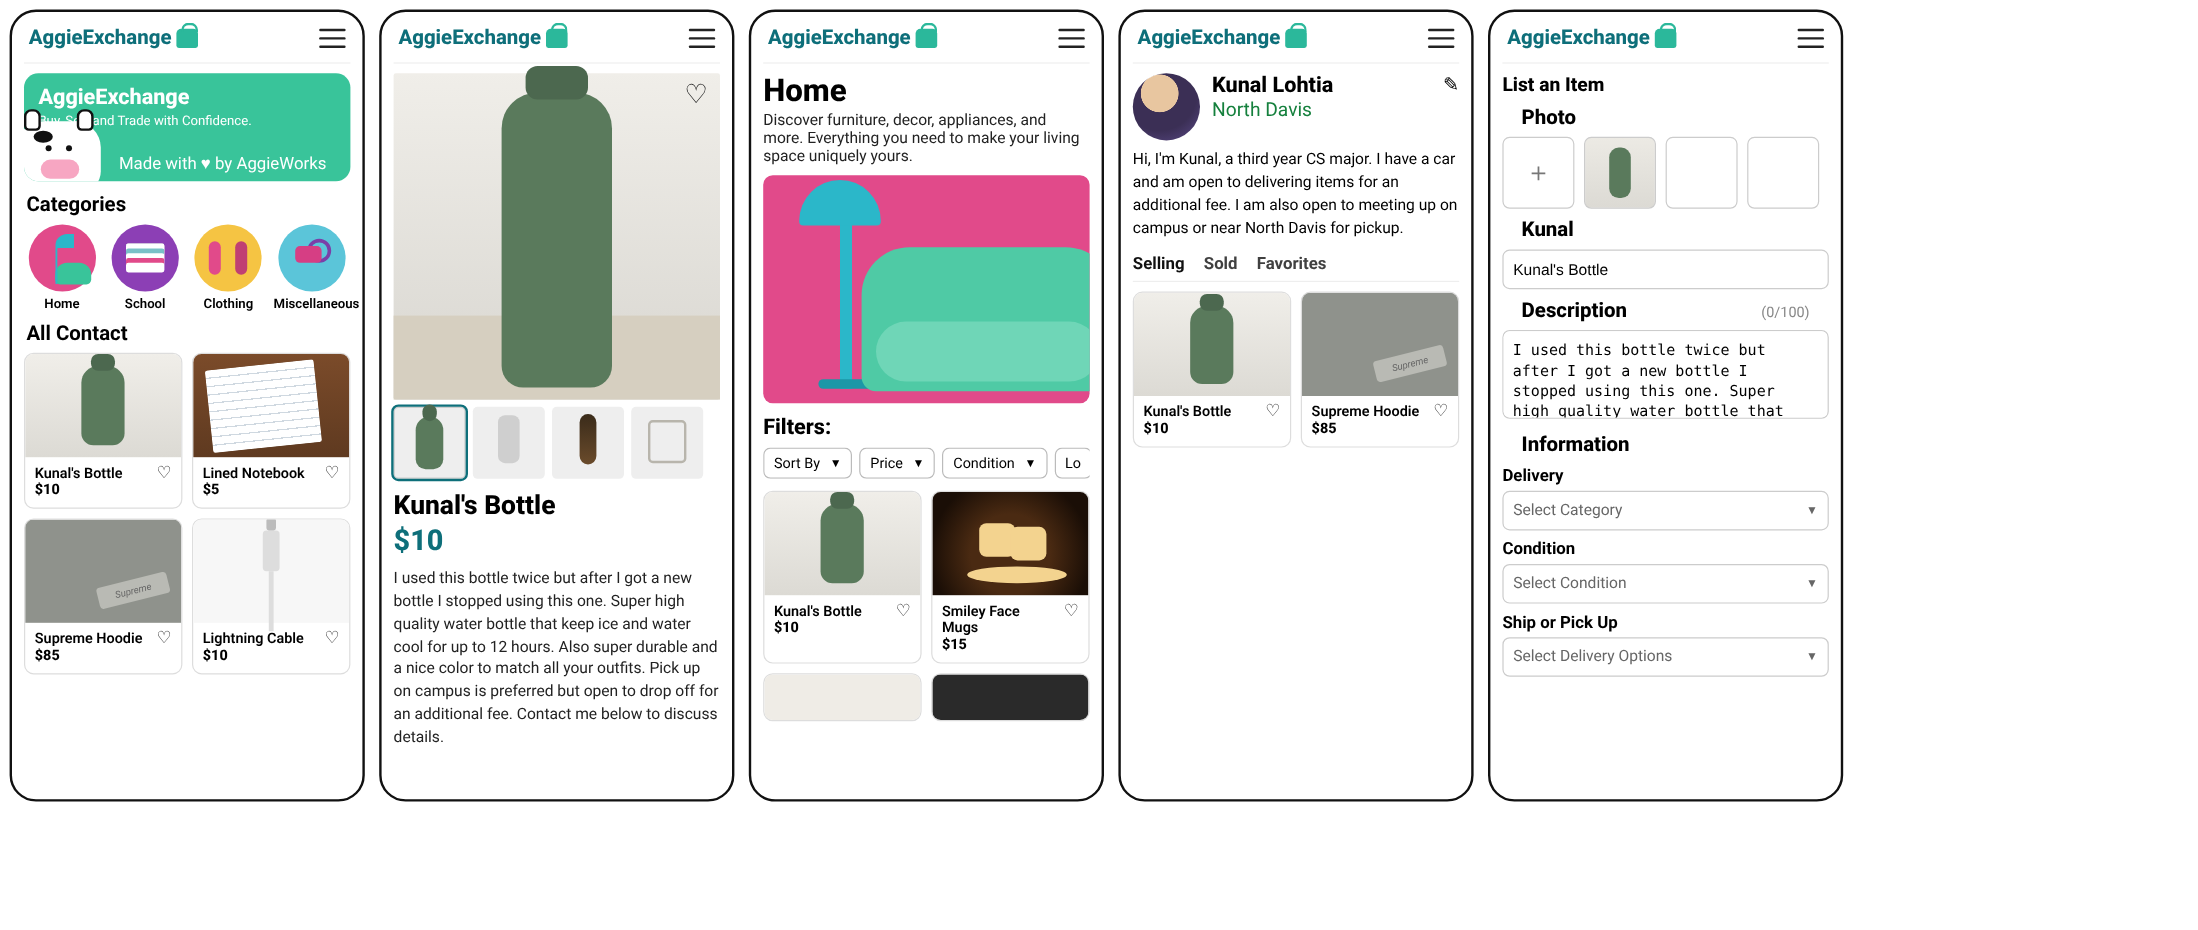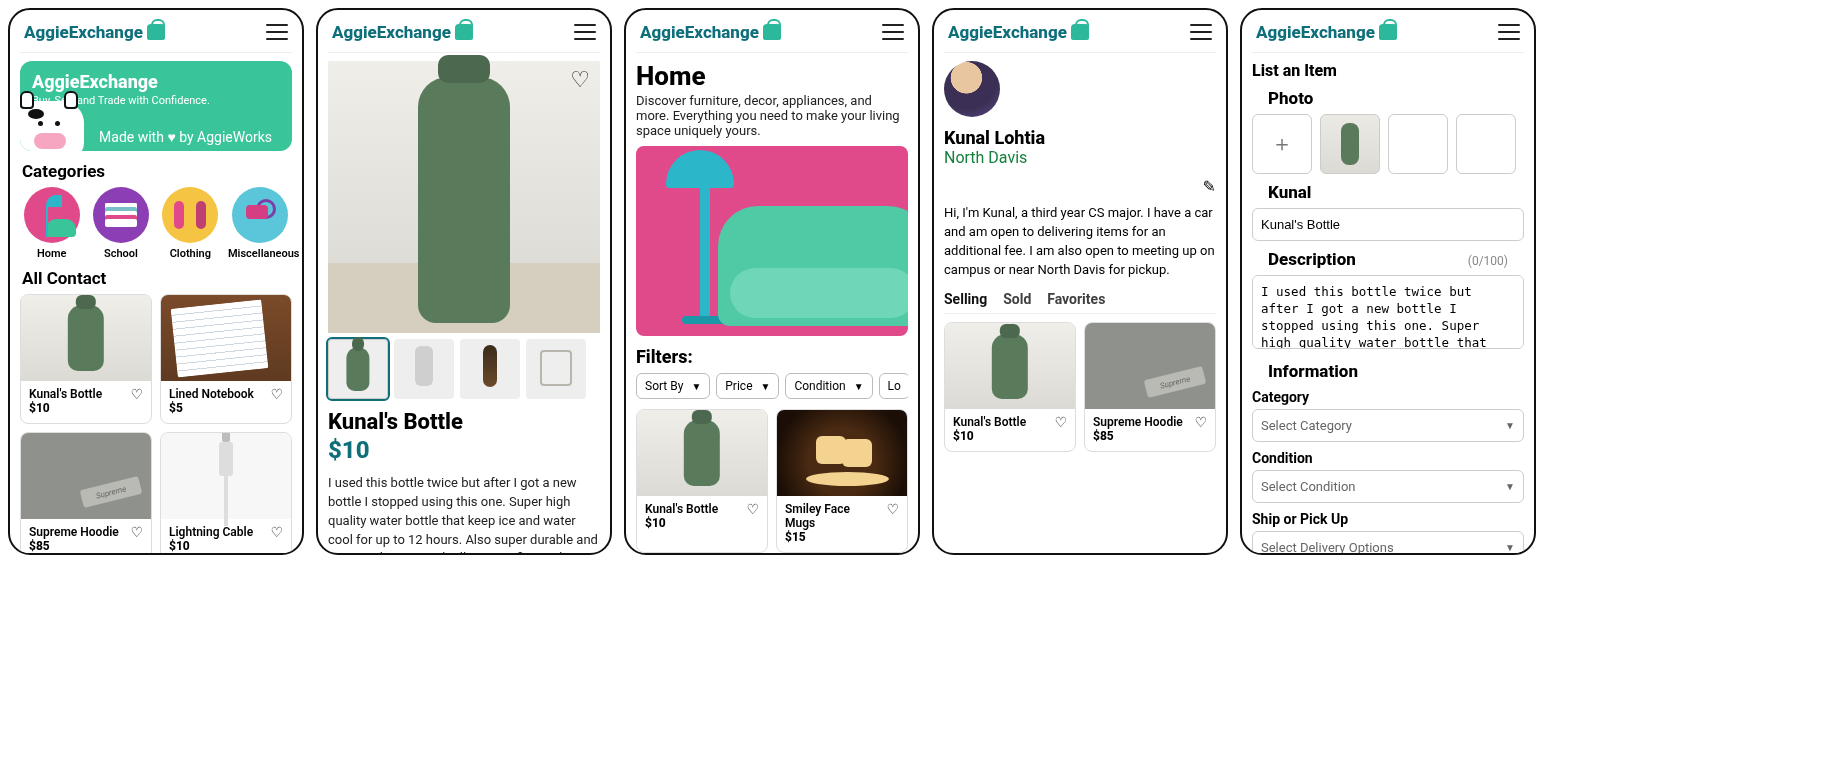--- a/index.html
+++ b/index.html
@@ -6,21 +6,21 @@
   body {
     font-family: -apple-system, BlinkMacSystemFont, "Segoe UI", Roboto, sans-serif;
     background: #fff;
     display: flex;
     gap: 12px;
     padding: 8px;
     align-items: flex-start;
   }
   .phone {
     width: 296px;
-    height: 547px;
+    height: 660px;
     border: 2px solid #111;
     border-radius: 22px;
     overflow: hidden;
     background: #fff;
     position: relative;
     flex: 0 0 296px;
   }
   .inner {
     width: 100%;
     height: 100%;
@@ -162,21 +162,21 @@
   .filters-title{font-size:18px;font-weight:800;margin:2px 0 6px;}
   .pills{display:flex;gap:6px;overflow:hidden;margin-bottom:10px;}
   .pill{border:1px solid #bbb;border-radius:6px;padding:5px 8px;font-size:12px;display:flex;align-items:center;gap:8px;white-space:nowrap;background:#fff;cursor:pointer;}
   .caret{font-size:10px;}
   .mug-bg{background:radial-gradient(circle at 50% 60%, #4a2a12 0 40%, #1a0e06 80%);}
   .mug{position:absolute;left:30%;top:30%;width:30px;height:28px;background:#f3d38f;border-radius:6px;}
   .mug2{left:50%;top:34%;}
   .plate{position:absolute;left:22%;bottom:12%;width:64%;height:14px;background:#f3d38f;border-radius:50%;}
 
   
-  .profile{display:flex;gap:10px;align-items:flex-start;margin-bottom:8px;flex-direction:column;}
+  .profile{display:flex;gap:10px;align-items:flex-start;margin-bottom:8px;}
   .avatar{width:56px;height:56px;border-radius:50%;background:radial-gradient(circle at 40% 30%, #e8c6a0 0 30%, #3b2f55 31% 60%, #5b4a88 100%);}
   .pname{font-weight:800;font-size:18px;}
   .ploc{font-size:16px;color:#15803d;}
   .edit{margin-left:auto;font-size:16px;cursor:pointer;}
   .bio{font-size:13px;line-height:1.45;margin-bottom:12px;}
   .tabs{display:flex;gap:16px;font-size:14px;font-weight:700;border-bottom:1px solid #eee;margin-bottom:8px;}
   .tabs .tab{padding-bottom:6px;color:#404040;cursor:pointer;}
   .tabs .tab.active{color:#111;}
 
   
@@ -478,21 +478,21 @@
     <div class="phslot"></div>
   </div>
   <div class="lbl">Kunal</div>
   <input class="txtin" value="Kunal's Bottle" style="">
   <div class="lbl">
         <span>Description</span>
         <span class="count">(0/100)</span>
       </div>
   <textarea class="txtarea" style="">I used this bottle twice but after I got a new bottle I stopped using this one. Super high quality water bottle that keep ice and water cool for up to 12 hours. Also super durable and</textarea>
   <div class="lbl">Information</div>
-  <div class="sublbl">Category</div>
+  <div class="sublbl">Delivery</div>
   <div class="sel">
         <span>Select Category</span>
         <span class="caret">▼</span>
       </div>
   <div class="sublbl">Condition</div>
   <div class="sel">
         <span>Select Condition</span>
         <span class="caret">▼</span>
       </div>
   <div class="sublbl">Ship or Pick Up</div>

